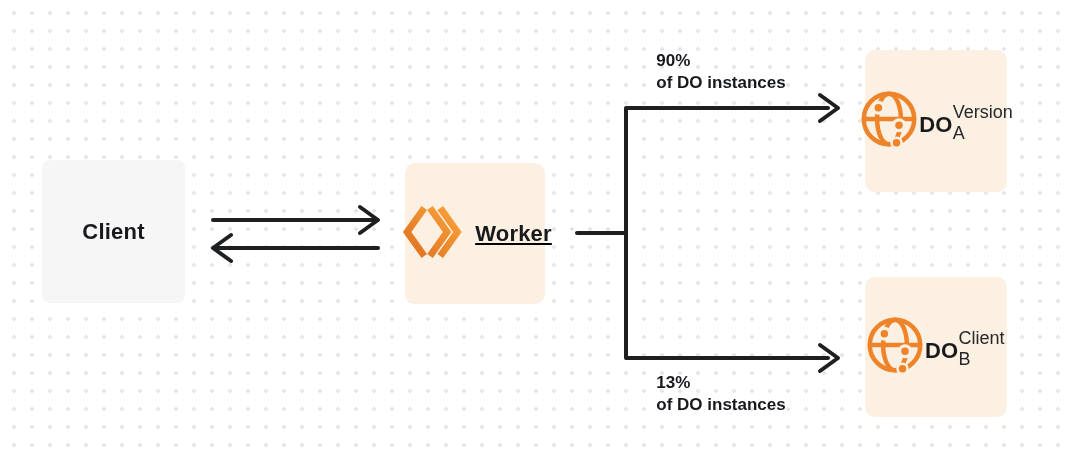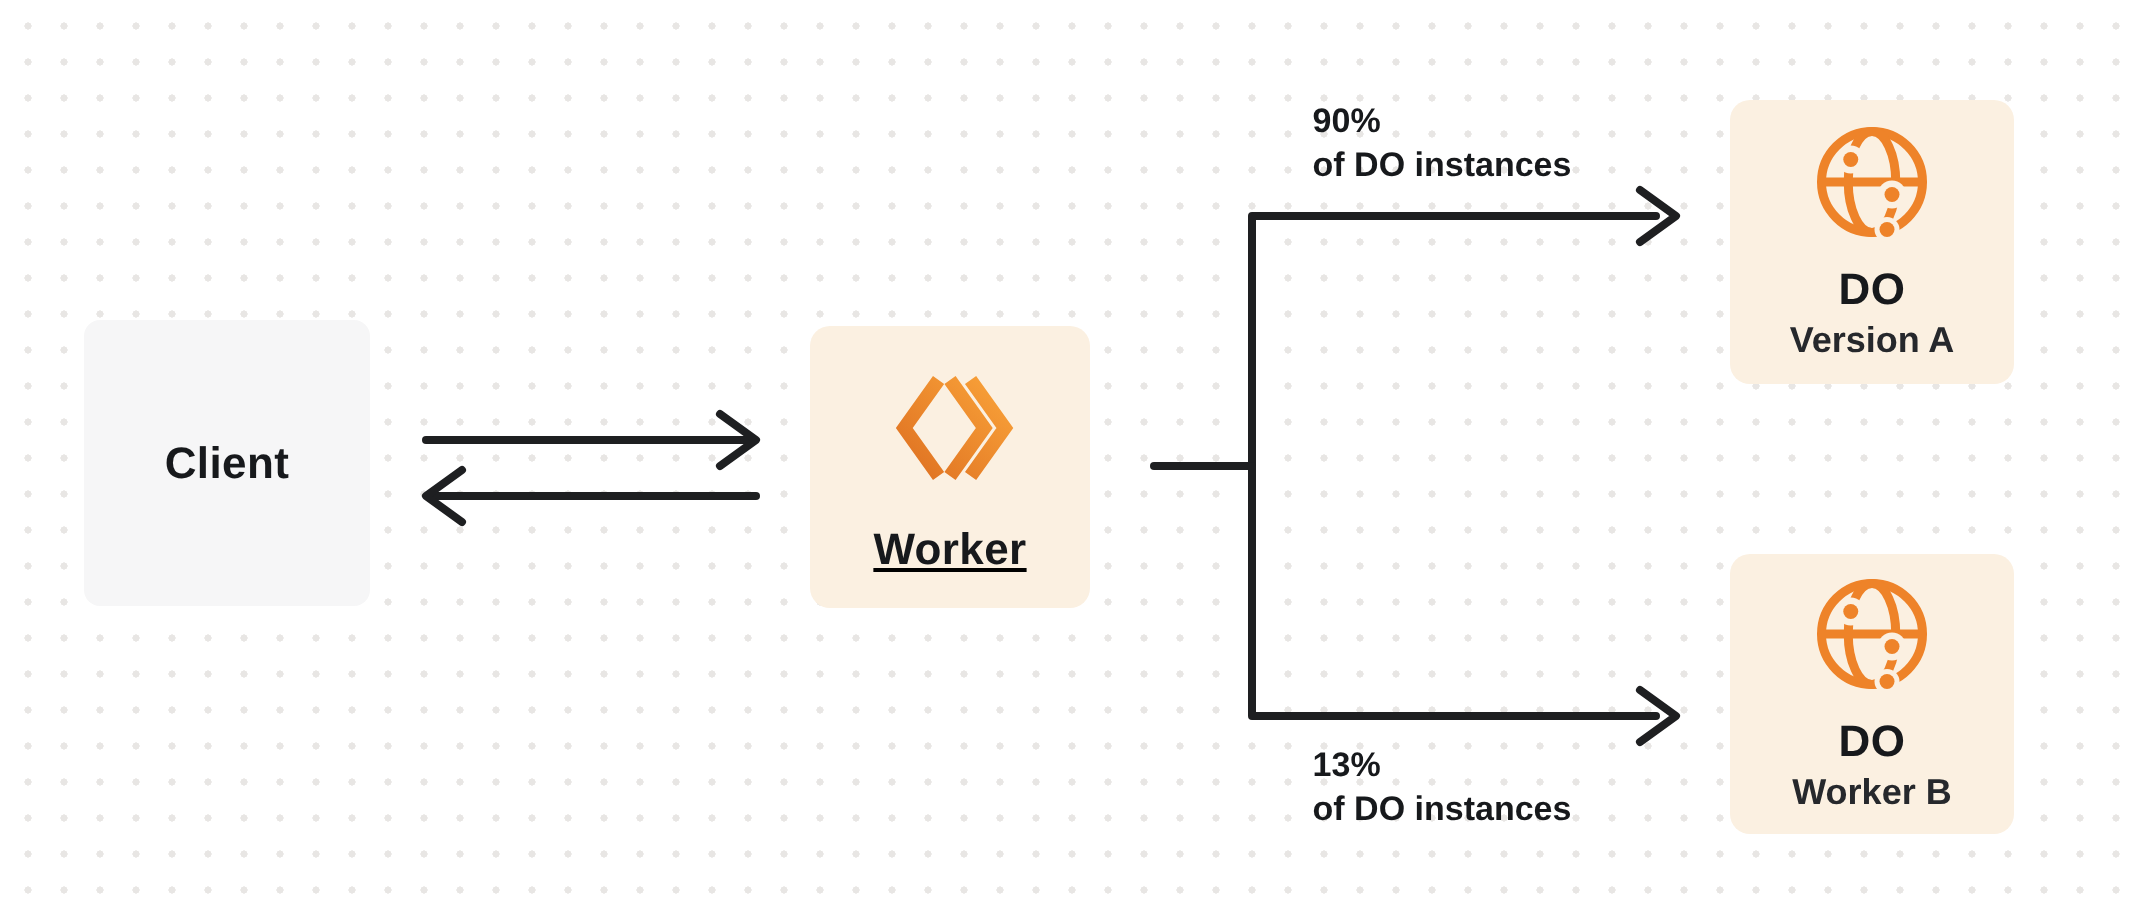--- a/index.html
+++ b/index.html
@@ -19,35 +19,35 @@
     background-color:var(--background);
     background-image:radial-gradient(circle,var(--dot-grid) 1.7px,transparent 1.9px);
     background-size:18px 18px;
     background-position:5px 4px;
     font-family:"Liberation Sans",sans-serif;
     overflow:hidden;
   }
   .edges-svg{position:absolute;left:0;top:0;}
   .node{
     position:absolute;
-    display:flex;flex-direction:column;
+    display:flex;flex-direction:row;
     align-items:center;justify-content:center;
     border-radius:10px;
   }
   .node-client{left:42px;top:160px;width:143px;height:143px;background:var(--box-gray);border-radius:8px;text-align:center;}
   .node-worker{left:405px;top:163px;width:140px;height:141px;background:var(--box-cream);gap:13px;text-decoration:underline;}
   .node-do-a{left:865px;top:50px;width:142px;height:142px;background:var(--box-cream);}
   .node-do-b{left:865px;top:277px;width:142px;height:140px;background:var(--box-cream);}
   .node-label{
     font-size:22px;font-weight:700;color:var(--text-primary);
     letter-spacing:.2px;line-height:1;
   }
   .do-title{margin-top:8px;}
   .node-subtitle{
-    font-size:18px;font-weight:700;color:var(--text-secondary);
+    font-size:18px;font-weight:400;color:var(--text-secondary);
     margin-top:4px;line-height:1.15;
   }
   .edge-label{
     position:absolute;transform:translateX(-50%);
     text-align:left;font-size:17px;font-weight:700;
     color:var(--text-primary);line-height:22px;white-space:nowrap;
   }
   .edge-label-top{left:721px;top:50px;}
   .edge-label-bottom{left:721px;top:372px;}
   .icon-workers{width:64px;height:64px;}
@@ -139,21 +139,21 @@
           <circle cx="30" cy="43" r="5"></circle>
         </g>
         <g fill="var(--accent-orange)" stroke="none">
           <circle cx="15.5" cy="15" r="3"></circle>
           <circle cx="32" cy="29" r="3"></circle>
           <circle cx="30" cy="43" r="3"></circle>
         </g>
       </svg>
     </span>
     <span class="node-label do-title">DO</span>
-    <span class="node-subtitle">Worker B</span>
+    <span class="node-subtitle">Client B</span>
   </div>
 
   <div class="edge-label edge-label-top">
     <div>90%</div>
     <div>of DO instances</div>
   </div>
 
   <div class="edge-label edge-label-bottom">
     <div>13%</div>
     <div>of DO instances</div>

